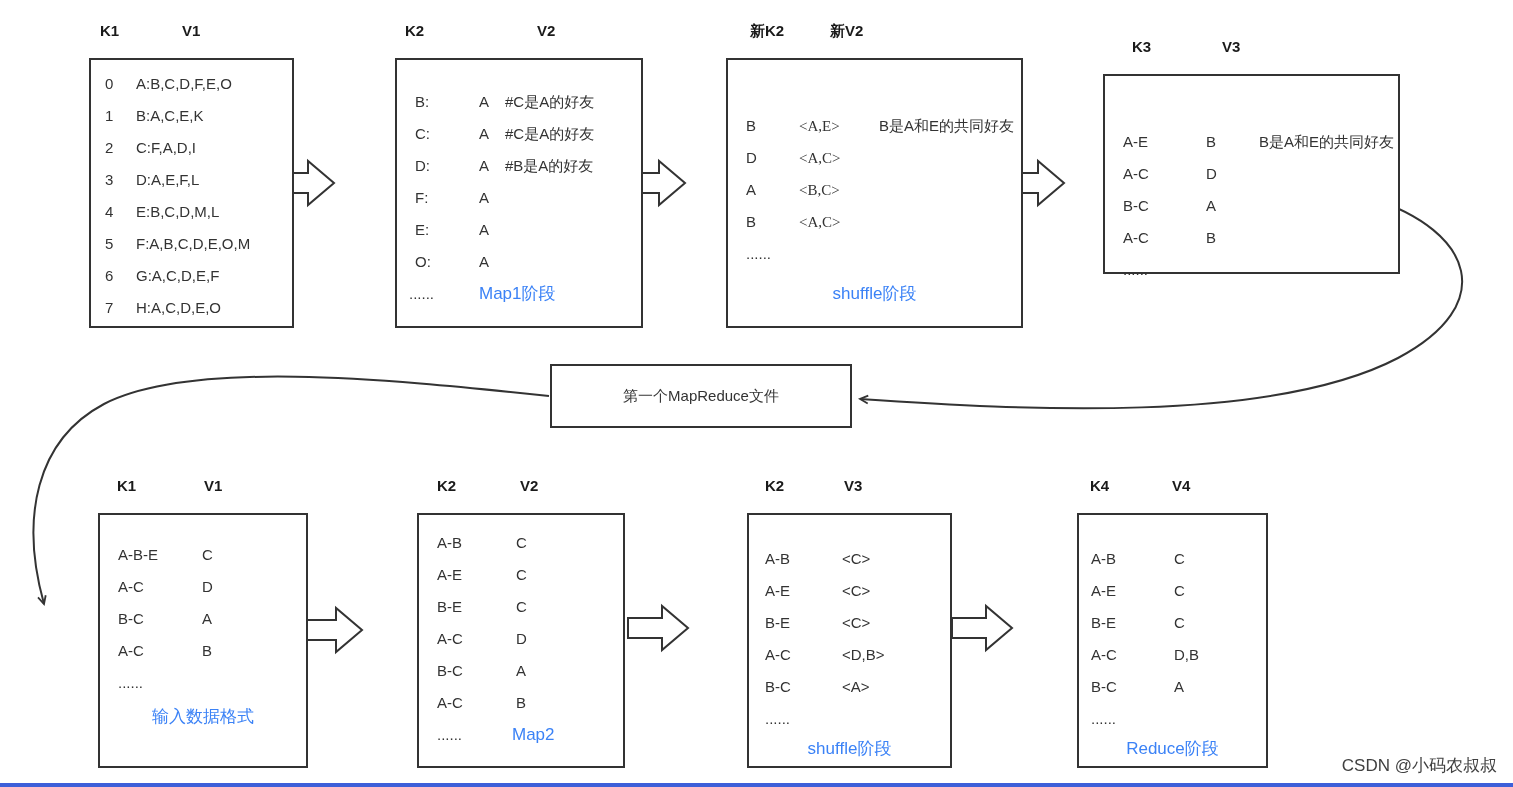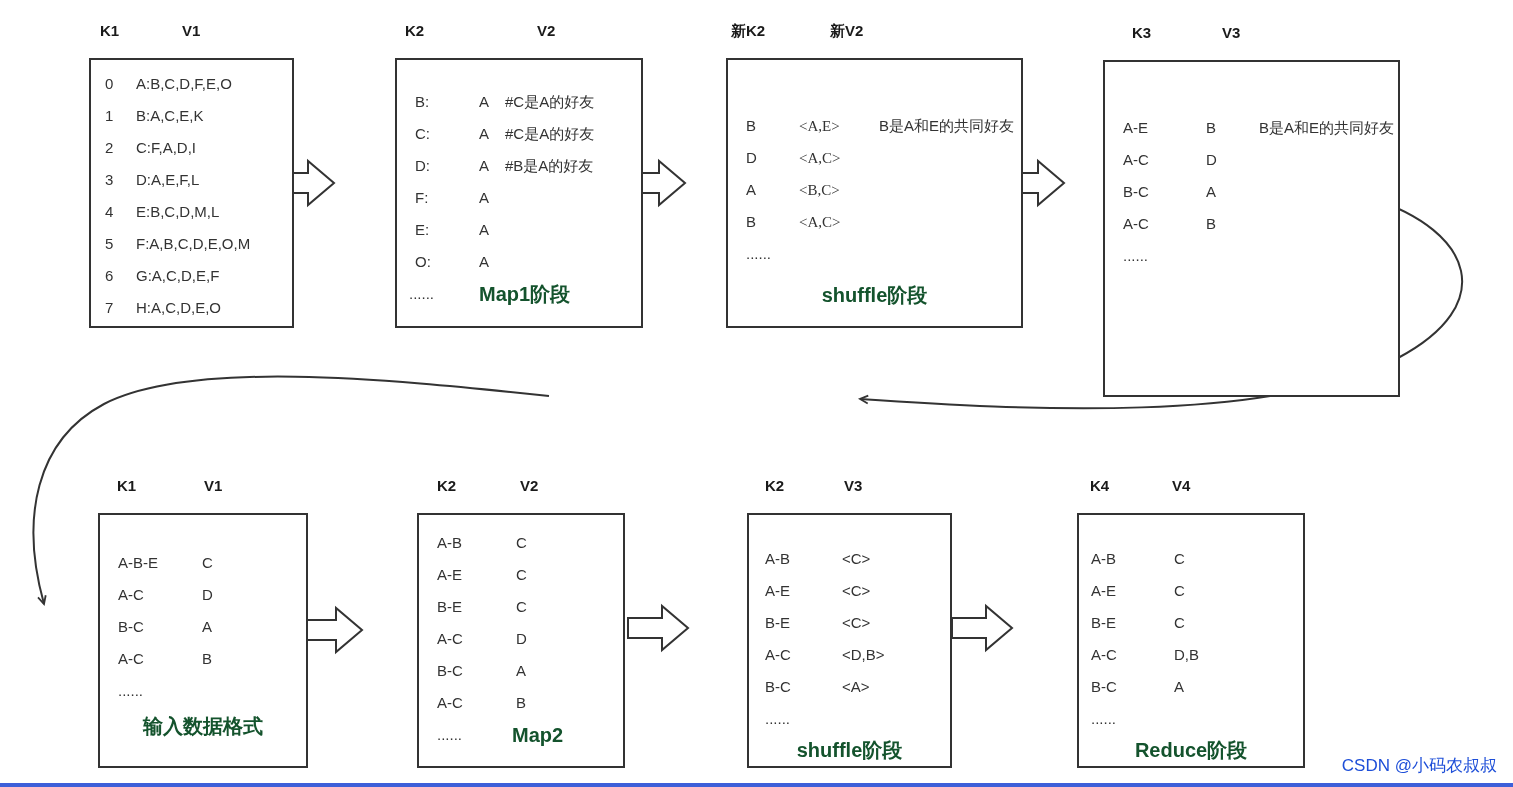--- a/index.html
+++ b/index.html
@@ -5,36 +5,36 @@
   * { box-sizing: border-box; }
   html, body { margin: 0; padding: 0; }
   body { font-family: "Liberation Sans", "DejaVu Sans", sans-serif; background: #fff; }
   .canvas { position: relative; width: 1513px; height: 787px; background: #ffffff; overflow: hidden; }
   .overlay { position: absolute; left: 0; top: 0; width: 1513px; height: 787px; pointer-events: none; }
   .panel { position: absolute; margin-left: 32px; }
   .hdr { position: absolute; top: -36px; font-size: 15px; font-weight: bold; color: #1a1a1a; white-space: nowrap; }
   .box { position: absolute; inset: 0; border: 2px solid #333; background: #fff; }
   .row { display: flex; line-height: 32px; font-size: 15px; color: #333; white-space: nowrap; }
   .row span { flex: none; }
-  .stage { color: #14532d; font-weight: bold; font-size: 20px; }
+  .stage { color: #3b82f6; font-weight: normal; font-size: 17px; }
   .stage-center { text-align: center; }
   .stageline { display: flex; align-items: center; line-height: 32px; }
   .ell { font-size: 15px; color: #333; }
   .b1 .rows { padding: 8px 0 0 14px; }  .b1 .k { width: 31px; }
   .b2 .rows { padding: 26px 0 0 18px; } .b2 .k { width: 64px; } .b2 .v { width: 26px; } .b2 .ell { width: 70px; }
   .b3 .rows { padding: 50px 0 0 18px; } .b3 .k { width: 53px; } .b3 .v { width: 80px; font-family: Liberation Serif, serif; }
   .b4 .rows { padding: 50px 0 0 18px; } .b4 .k { width: 83px; } .b4 .v { width: 53px; }
-  .b5 .rows { padding: 32px 0 0 18px; } .b5 .k { width: 84px; }
+  .b5 .rows { padding: 24px 0 0 18px; } .b5 .k { width: 84px; }
   .b6 .rows { padding: 12px 0 0 18px; } .b6 .k { width: 79px; } .b6 .ell { width: 75px; }
   .b7 .rows { padding: 28px 0 0 16px; } .b7 .k { width: 77px; }
   .b8 .rows { padding: 28px 0 0 12px; } .b8 .k { width: 83px; }
   .linkbox { position: absolute; left: 550px; top: 364px; width: 302px; height: 64px; border: 2px solid #333;
              background: #fff; display: flex; align-items: center; justify-content: center;
              font-size: 15px; color: #333; }
-  .watermark { position: absolute; right: 16px; bottom: 10px; font-size: 17px; color: #1d4ed8; }
+  .watermark { position: absolute; right: 16px; bottom: 10px; font-size: 17px; color: #404040; }
   .bottom-strip { position: absolute; left: 0; bottom: 0; width: 100%; height: 4px; background: #3d5fd9; }
 </style>
 </head>
 <body>
 
 <div class="canvas">
 
   <svg class="overlay" viewBox="0 0 1513 787">
     <defs>
       <marker id="arrowhead" markerWidth="14" markerHeight="14" refX="9" refY="5" orient="auto" markerUnits="userSpaceOnUse">
@@ -143,21 +143,21 @@
           </div>
         </div>
       <div class="stageline" style="padding-left:12px">
         <span class="ell">......</span>
         <span class="stage">Map1阶段</span>
       </div>
     </div>
   </section>
 
   <section class="panel" style="left:694px;top:58px;width:297px;height:270px">
-    <span class="hdr" style="left:5px">新K2</span>
+    <span class="hdr" style="left:24px">新K2</span>
     <span class="hdr" style="left:104px">新V2</span>
     <div class="box b3">
       <div class="rows">
 
           <div class="row">
             <span class="k">B</span>
             <span class="v">&lt;A,E&gt;</span>
             <span class="c">B是A和E的共同好友</span>
           </div>
 
@@ -182,21 +182,21 @@
           <div class="row">
             <span class="k">......</span>
             <span class="v"></span>
             <span class="c"></span>
           </div>
         </div>
       <div class="stage stage-center" style="margin-top:12px">shuffle阶段</div>
     </div>
   </section>
 
-  <section class="panel" style="left:1071px;top:60px;width:297px;height:337px">
+  <section class="panel" style="left:1071px;top:74px;width:297px;height:200px">
     <span class="hdr" style="left:29px">K3</span>
     <span class="hdr" style="left:119px">V3</span>
     <div class="box b4">
       <div class="rows">
 
           <div class="row">
             <span class="k">A-E</span>
             <span class="v">B</span>
             <span class="c">B是A和E的共同好友</span>
           </div>
@@ -221,20 +221,23 @@
 
           <div class="row">
             <span class="k">......</span>
             <span class="v"></span>
             <span class="c"></span>
           </div>
         </div>
     </div>
   </section>
 
+  <div class="linkbox">
+    <span>第一个MapReduce文件</span>
+  </div>
 
   <section class="panel" style="left:66px;top:513px;width:210px;height:255px">
     <span class="hdr" style="left:19px">K1</span>
     <span class="hdr" style="left:106px">V1</span>
     <div class="box b5">
       <div class="rows">
 
           <div class="row">
             <span class="k">A-B-E</span>
             <span class="v">C</span>
@@ -340,21 +343,21 @@
 
           <div class="row">
             <span class="k">......</span>
             <span class="v"></span>
           </div>
         </div>
       <div class="stage stage-center" style="margin-top:2px">shuffle阶段</div>
     </div>
   </section>
 
-  <section class="panel" style="left:1045px;top:513px;width:228px;height:255px">
+  <section class="panel" style="left:1045px;top:513px;width:191px;height:255px">
     <span class="hdr" style="left:13px">K4</span>
     <span class="hdr" style="left:95px">V4</span>
     <div class="box b8">
       <div class="rows">
 
           <div class="row">
             <span class="k">A-B</span>
             <span class="v">C</span>
           </div>
 

